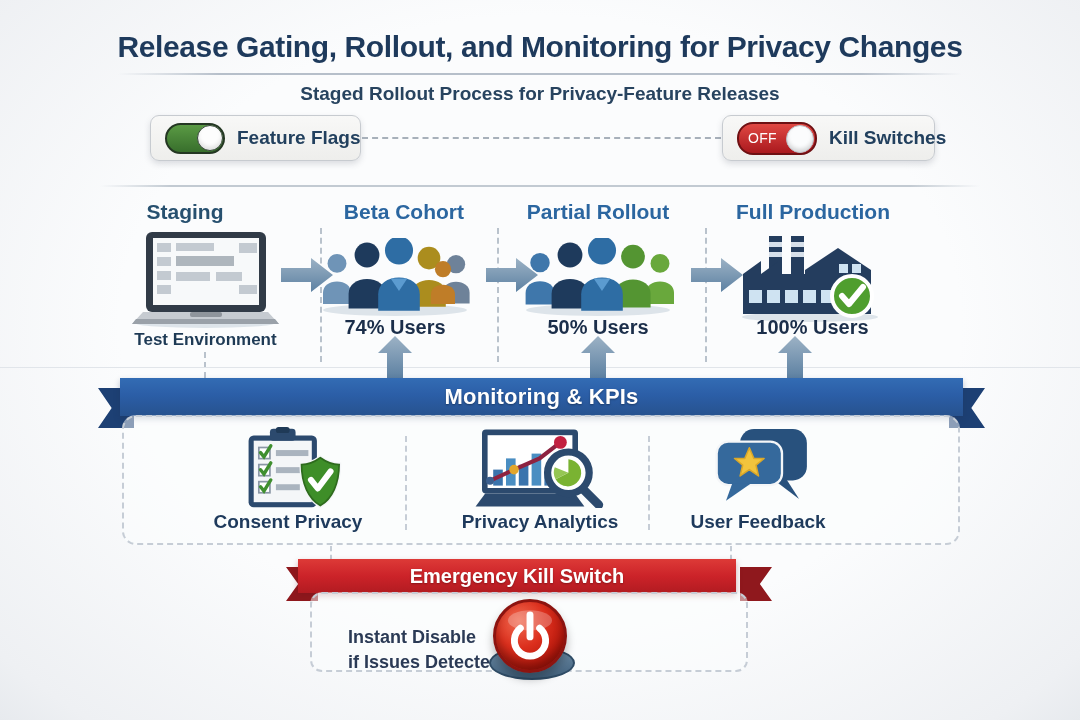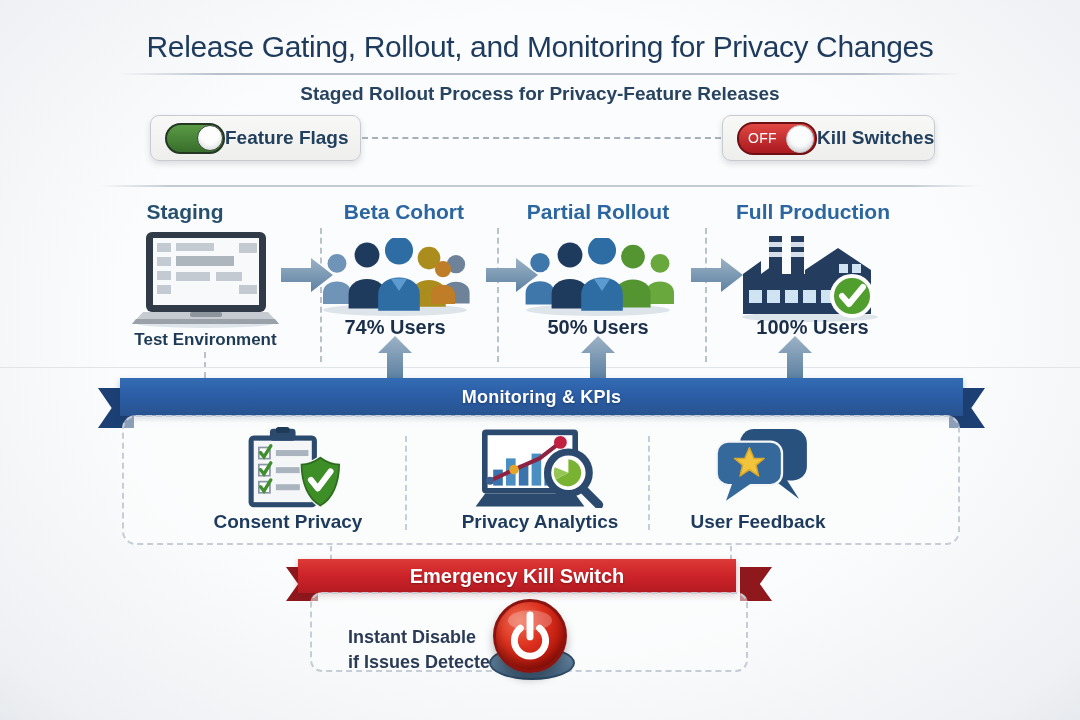--- a/index.html
+++ b/index.html
@@ -3,29 +3,29 @@
 <meta charset="utf-8">
 <style>
   html,body{margin:0;padding:0;}
   .canvas{
     position:relative;width:1080px;height:720px;overflow:hidden;
     font-family:"Liberation Sans",sans-serif;
     background:radial-gradient(ellipse at 50% 45%, #fbfcfd 55%, #eef0f3 92%, #e7eaee 100%);
   }
   .abs{position:absolute;}
   
-  .title{top:30px;left:0;width:1080px;text-align:center;font-size:30px;font-weight:normal;
+  .title{top:30px;left:0;width:1080px;text-align:center;font-size:30px;font-weight:bold;
     color:#1e3a5c;letter-spacing:-0.4px;}
   .title-rule{top:73px;left:118px;width:844px;height:2px;
     background:linear-gradient(90deg,rgba(182,191,202,0),#b6bfca 12%,#b6bfca 88%,rgba(182,191,202,0));}
   .subtitle{top:83px;left:0;width:1080px;text-align:center;font-size:19px;font-weight:bold;color:#27435f;}
   
   .card{top:115px;height:46px;border:1px solid #c7cbd0;border-radius:9px;
     background:linear-gradient(180deg,#f8f8f7,#eeeeec);
-    box-shadow:0 3px 6px rgba(70,80,95,.18);display:flex;align-items:center;padding:0 14px;box-sizing:border-box;}
+    box-shadow:0 3px 6px rgba(70,80,95,.18);display:flex;align-items:center;gap:12px;padding:0 14px;box-sizing:border-box;}
   .card-ff{left:150px;width:211px;}
   .card-ks{left:722px;width:213px;}
   .card .lbl{font-size:19px;font-weight:bold;color:#22405e;white-space:nowrap;}
   .pill{position:relative;border-radius:16px;flex:0 0 auto;}
   .pill-on{width:56px;height:27px;background:linear-gradient(180deg,#5a9a44,#386f2c);
     border:2px solid #243723;}
   .pill-on .knob{position:absolute;right:0px;top:0.5px;width:24px;height:24px;border-radius:50%;
     background:#fdfdfd;border:1px solid #37463a;box-shadow:inset 0 -3px 4px rgba(0,0,0,.12);}
   .pill-off{width:76px;height:29px;background:linear-gradient(180deg,#e04843,#aa191e);
     border:2px solid #6e1013;display:flex;align-items:center;}
@@ -45,21 +45,21 @@
   .faint-line{top:367px;left:0;width:1080px;height:1px;background:#e1e5ea;}
   
   .ribbon-tail{height:40px;}
   .tail-blue-l{left:98px;top:388px;width:36px;background:#1d4074;
     clip-path:polygon(0 0,100% 0,100% 100%,0 100%,38% 50%);}
   .tail-blue-r{left:949px;top:388px;width:36px;background:#1d4074;
     clip-path:polygon(0 0,100% 0,62% 50%,100% 100%,0 100%);}
   .banner-blue{left:120px;top:378px;width:843px;height:38px;
     background:linear-gradient(180deg,#336cb4 0%,#2b5ea7 45%,#27528e 100%);
     box-shadow:0 3px 6px rgba(30,50,90,.3);display:flex;align-items:center;justify-content:center;}
-  .banner-blue span{color:#fff;font-size:18px;font-weight:bold;letter-spacing:.2px;
+  .banner-blue span{color:#fff;font-size:22px;font-weight:bold;letter-spacing:.2px;
     text-shadow:0 1px 2px rgba(0,0,0,.35);}
   .tail-red-l{left:286px;top:567px;width:32px;height:34px;background:#8f181d;
     clip-path:polygon(0 0,100% 0,100% 100%,0 100%,38% 50%);}
   .tail-red-r{left:740px;top:567px;width:32px;height:34px;background:#8f181d;
     clip-path:polygon(0 0,100% 0,62% 50%,100% 100%,0 100%);}
   .banner-red{left:298px;top:559px;width:438px;height:34px;
     background:linear-gradient(180deg,#dd3a37 0%,#cc2329 50%,#b21b21 100%);
     box-shadow:0 3px 6px rgba(120,20,25,.35);display:flex;align-items:center;justify-content:center;}
   .banner-red span{color:#fff;font-size:20px;font-weight:bold;text-shadow:0 1px 2px rgba(0,0,0,.3);}
   

